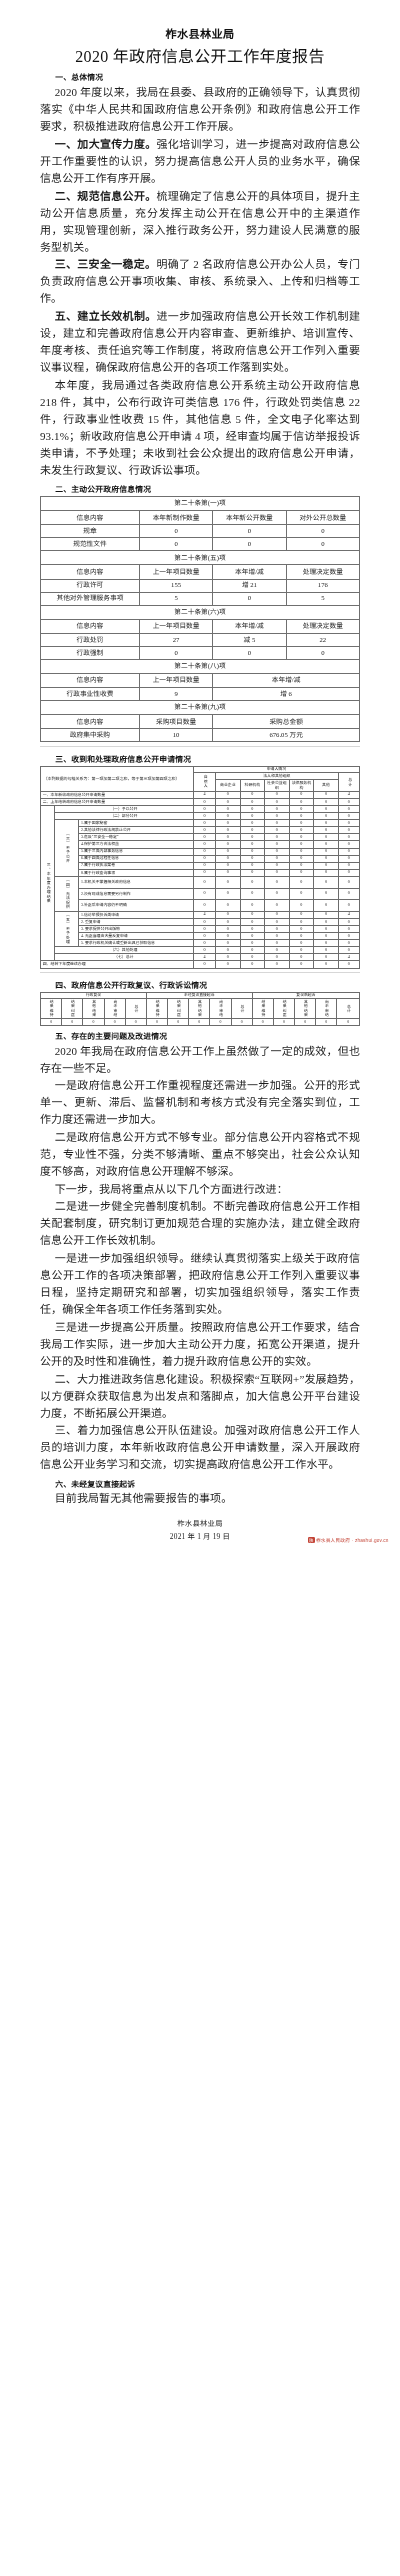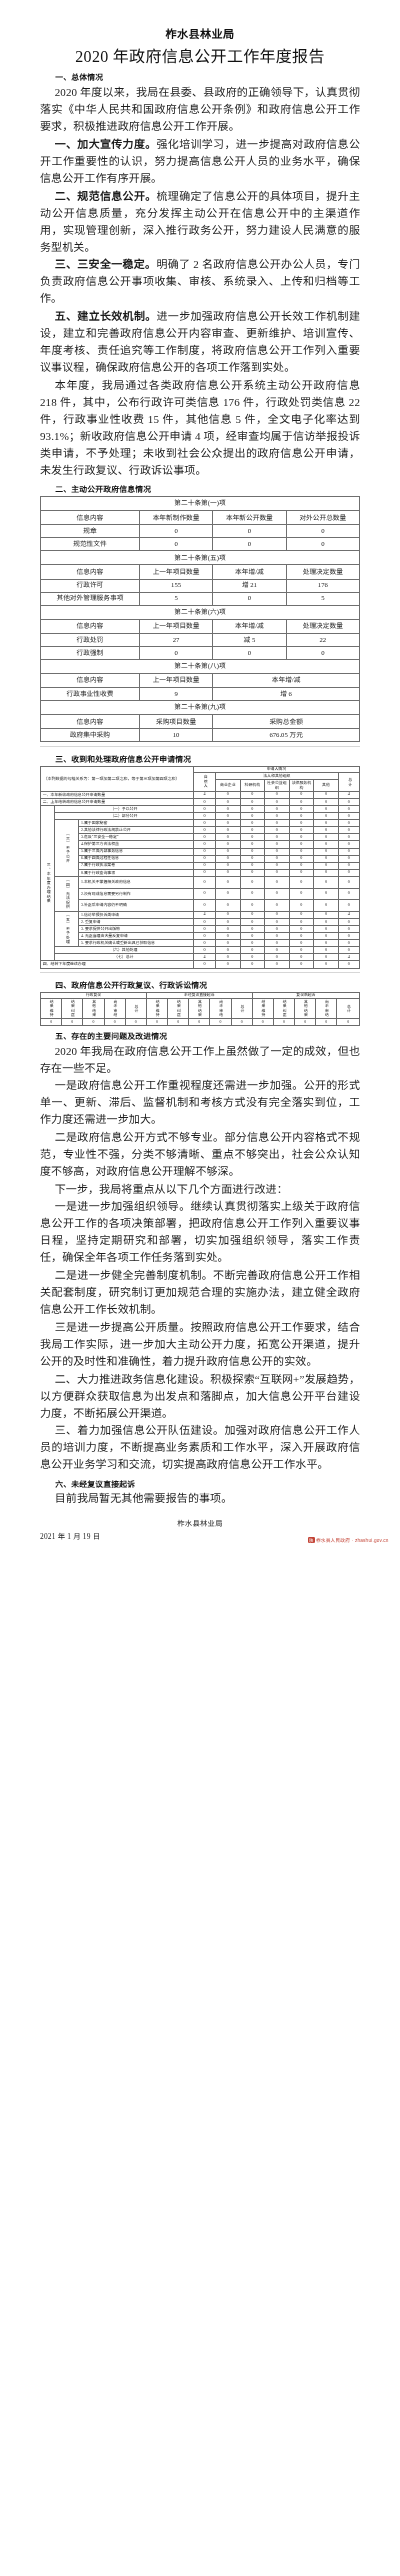--- a/index.html
+++ b/index.html
@@ -132,21 +132,21 @@
     letter-spacing: 0.3px;
     padding: 1.2px 0;
   }
 
   .tail-line {
     font-size: 7.4px;
     text-align: center;
     margin: 1.8px 0 0 0;
     letter-spacing: 0.2px;
   }
-  .tail-line.right { text-align: left; }
+  .tail-line.right { text-align: center; }
   .footer-sp { height: 7px; }
   .rule-sep { border:0; border-top:0.6px solid #d7d7d7; margin: 3.5px 0 5.9px 0; }
 
   .watermark {
     position: absolute;
     right: 2.4px;
     bottom: 2.4px;
     font-family: "Liberation Sans", "DejaVu Sans", sans-serif;
     font-size: 4.7px;
     color: #c0392b;
@@ -633,25 +633,25 @@
         <td>0</td>
       </tr>
     </tbody>
   </table>
 
   <h3 class="sec-head">五、存在的主要问题及改进情况</h3>
   <p class="body-text">2020 年我局在政府信息公开工作上虽然做了一定的成效，但也存在一些不足。</p>
   <p class="body-text">一是政府信息公开工作重视程度还需进一步加强。公开的形式单一、更新、滞后、监督机制和考核方式没有完全落实到位，工作力度还需进一步加大。</p>
   <p class="body-text">二是政府信息公开方式不够专业。部分信息公开内容格式不规范，专业性不强，分类不够清晰、重点不够突出，社会公众认知度不够高，对政府信息公开理解不够深。</p>
   <p class="body-text">下一步，我局将重点从以下几个方面进行改进：</p>
+  <p class="body-text">二是进一步健全完善制度机制。不断完善政府信息公开工作相关配套制度，研究制订更加规范合理的实施办法，建立健全政府信息公开工作长效机制。</p>
   <p class="body-text">一是进一步加强组织领导。继续认真贯彻落实上级关于政府信息公开工作的各项决策部署，把政府信息公开工作列入重要议事日程，坚持定期研究和部署，切实加强组织领导，落实工作责任，确保全年各项工作任务落到实处。</p>
-  <p class="body-text">二是进一步健全完善制度机制。不断完善政府信息公开工作相关配套制度，研究制订更加规范合理的实施办法，建立健全政府信息公开工作长效机制。</p>
   <p class="body-text">三是进一步提高公开质量。按照政府信息公开工作要求，结合我局工作实际，进一步加大主动公开力度，拓宽公开渠道，提升公开的及时性和准确性，着力提升政府信息公开的实效。</p>
   <p class="body-text">二、大力推进政务信息化建设。积极探索“互联网+”发展趋势，以方便群众获取信息为出发点和落脚点，加大信息公开平台建设力度，不断拓展公开渠道。</p>
-  <p class="body-text">三、着力加强信息公开队伍建设。加强对政府信息公开工作人员的培训力度，不断提高业务素质和工作水平，深入开展政府信息公开业务学习和交流，切实提高政府信息公开工作水平。</p>
+  <p class="body-text">三、着力加强信息公开队伍建设。加强对政府信息公开工作人员的培训力度，本年新收政府信息公开申请数量，深入开展政府信息公开业务学习和交流，切实提高政府信息公开工作水平。</p>
 
   <h3 class="sec-head">六、未经复议直接起诉</h3>
   <p class="body-text">目前我局暂无其他需要报告的事项。</p>
 
   <div class="footer-sp"></div>
   <p class="tail-line">柞水县林业局</p>
   <p class="tail-line right">2021 年 1 月 19 日</p>
 
   <div class="watermark">
     <span class="wm-badge">陕</span><span>柞水县人民政府 · zhashui.gov.cn</span>

